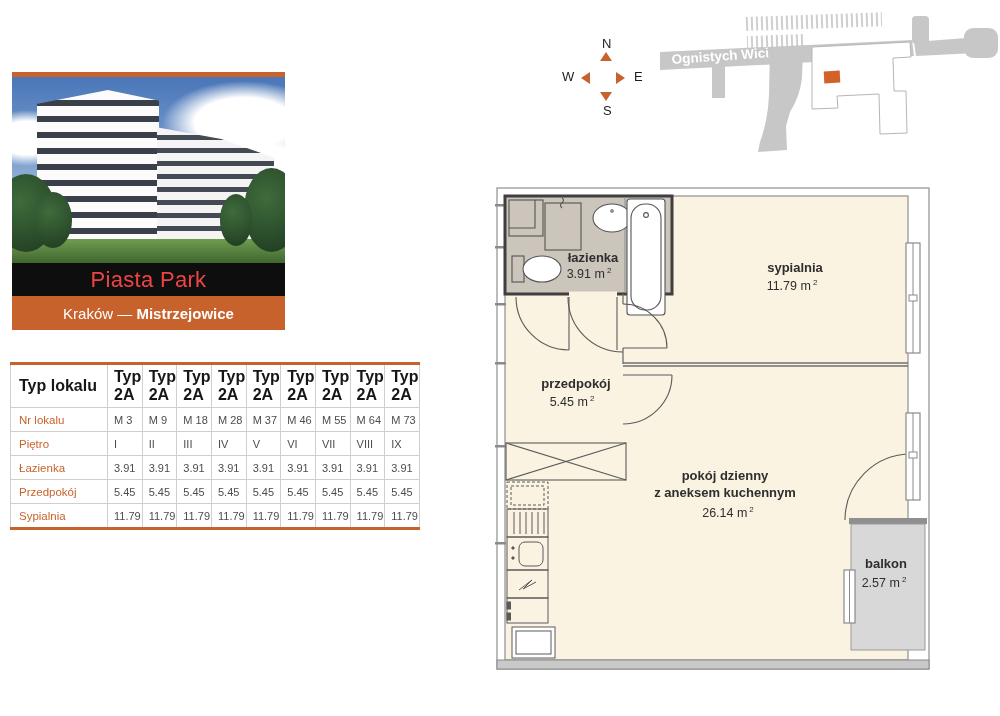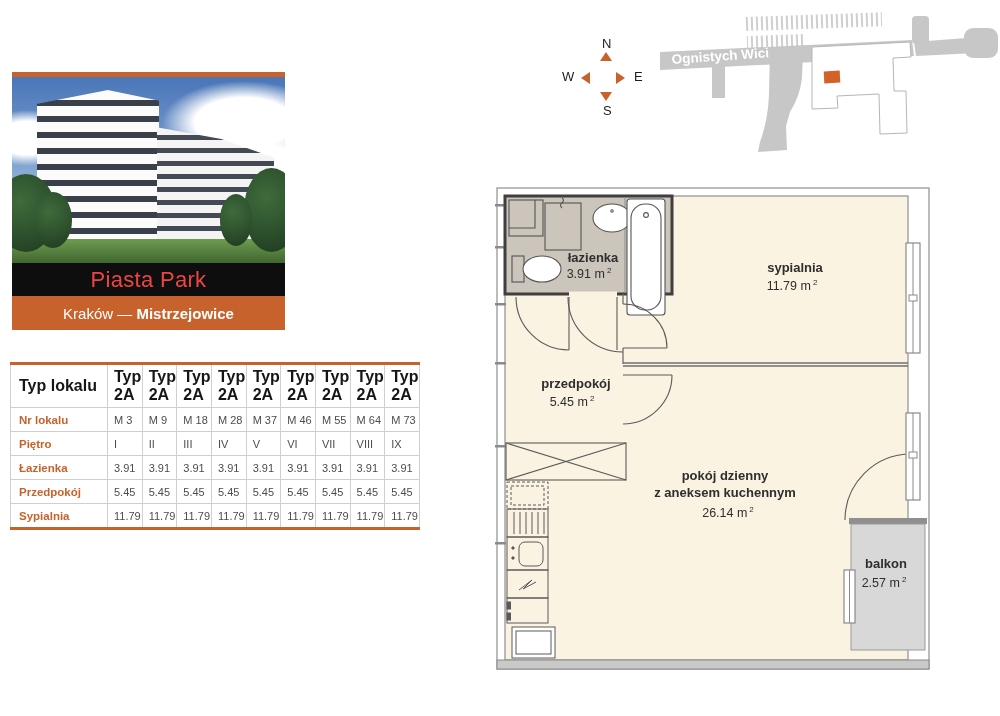--- a/index.html
+++ b/index.html
@@ -39,21 +39,21 @@
   
   .sitemap{position:absolute;left:660px;top:0;width:340px;height:165px;}
   .floorplan{position:absolute;left:492px;top:186px;width:443px;height:492px;}
 
   
   .tablewrap{position:absolute;left:10px;top:362px;width:410px;}
   table.apts{border-collapse:collapse;width:100%;table-layout:fixed;
              border-top:3px solid var(--accent);border-bottom:3px solid var(--accent);}
   table.apts td{border:1px solid #cfcfcf;font-size:11px;color:#4c4c4c;
                 padding:3px 2px 3px 6px;height:17px;vertical-align:middle;}
-  table.apts td.rowlabel{color:var(--accent);font-size:11.5px;width:86px;padding-left:8px;font-weight:bold;}
+  table.apts td.rowlabel{color:var(--accent);font-size:11.5px;width:86px;padding-left:8px;}
   table.apts tr.hdr td{font-weight:bold;color:#161616;font-size:16px;margin-top:40px;}
   table.apts td div{line-height:12.5px;}
 
   :root{--accent:#C8622C;}
   svg text{font-family:"Liberation Sans",sans-serif;}
   .roomname{font-weight:bold;font-size:13px;fill:#2e2e2e;}
   .roomarea{font-size:12.5px;fill:#2e2e2e;}
 </style>
 </head>
 <body>

